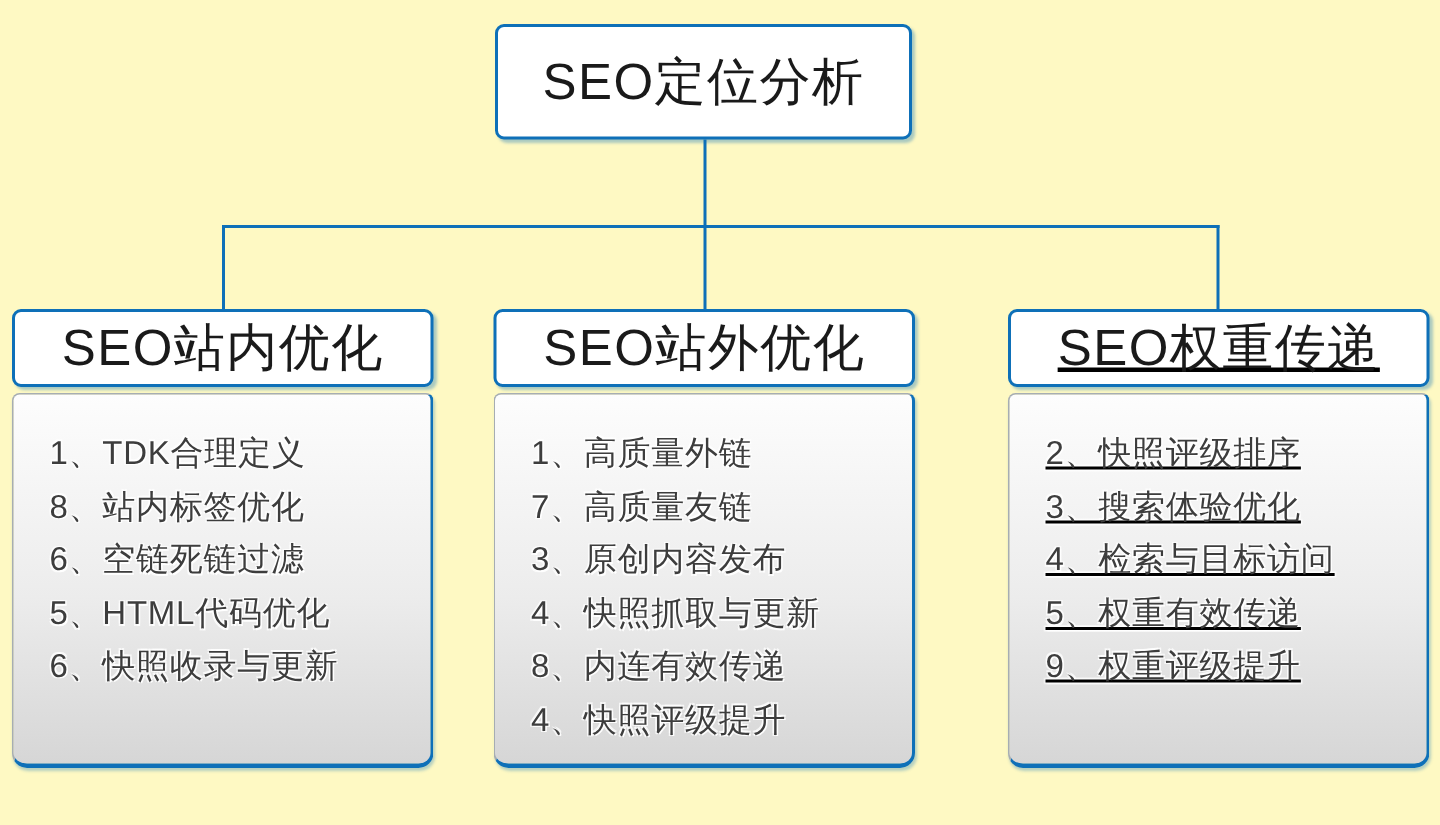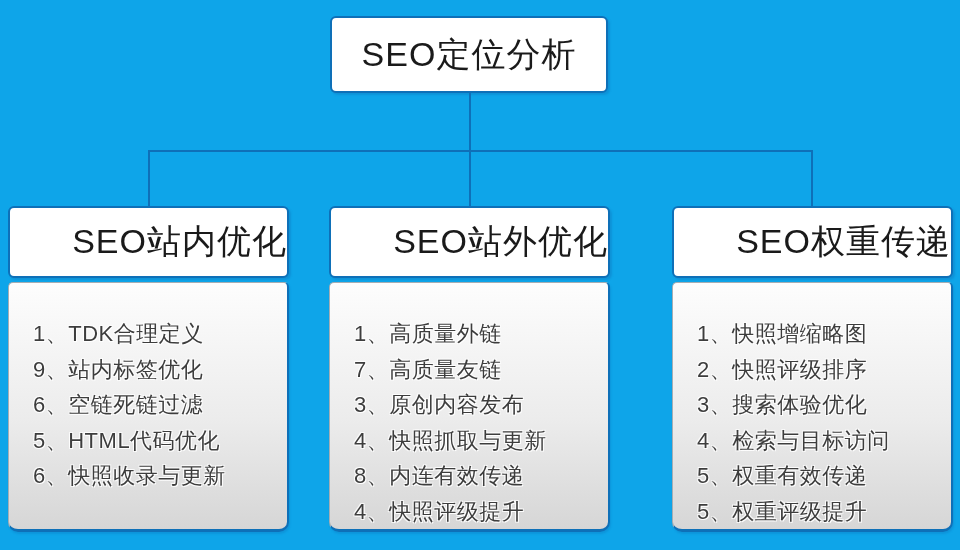--- a/index.html
+++ b/index.html
@@ -4,21 +4,21 @@
 <style>
   html, body {
     margin: 0;
     padding: 0;
     background: #ffffff;
   }
   .canvas {
     position: relative;
     width: 960px;
     height: 550px;
-    background: #0ea5e9;
+    background: #fef9c3;
     overflow: hidden;
     font-family: "Liberation Sans", "DejaVu Sans", sans-serif;
   }
   
   .conn {
     position: absolute;
     background: var(--accent, #0E70B8);
   }
   .conn.v { width: 2px; }
   .conn.h { height: 2px; }
@@ -48,40 +48,39 @@
     height: 77px;
   }
   
   .column {
     position: absolute;
     top: 206px;
     width: 281px;
   }
   .col-1 { left: 8px; }
   .col-2 { left: 329px; }
-  .col-3 { left: 672px; }
+  .col-3 { left: 672px; text-decoration: underline; }
   .column .header {
     position: relative;
     width: 100%;
-    height: 72px;
-    justify-content: flex-end;
+    height: 52px;
   }
   .panel {
     box-sizing: border-box;
     margin-top: 4px;
     width: 100%;
     height: 250px;
     background: linear-gradient(to bottom, #fdfdfd 0%, #ececec 55%, #d6d6d6 100%);
     border-top: 1px solid #a6adb3;
     border-left: 1px solid #a6adb3;
     border-right: 2px solid var(--accent, #0E70B8);
     border-bottom: 3px solid var(--accent, #0E70B8);
     border-radius: 5px 5px 10px 10px;
     box-shadow: 1px 2px 2px rgba(14, 112, 184, 0.3);
-    padding: 33px 10px 0 24px;
+    padding: 21px 10px 0 24px;
   }
   .item {
     height: 35.5px;
     line-height: 35.5px;
     font-size: 22px;
     color: #3d3d3d;
     white-space: nowrap;
     letter-spacing: 0.5px;
     text-shadow:
       1px 1px 0 rgba(255,255,255,0.95),
@@ -104,21 +103,21 @@
   <div class="conn v" style="left:148px; top:150px; height:57px;"></div>
   <div class="conn v" style="left:469px; top:150px; height:57px;"></div>
   <div class="conn v" style="left:811px; top:150px; height:57px;"></div>
 
   <div class="column col-1">
     <div class="node header">
       <span class="title">SEO站内优化</span>
     </div>
     <div class="panel">
       <div class="item">1、TDK合理定义</div>
-      <div class="item">9、站内标签优化</div>
+      <div class="item">8、站内标签优化</div>
       <div class="item">6、空链死链过滤</div>
       <div class="item">5、HTML代码优化</div>
       <div class="item">6、快照收录与更新</div>
     </div>
   </div>
 
   <div class="column col-2">
     <div class="node header">
       <span class="title">SEO站外优化</span>
     </div>
@@ -130,22 +129,21 @@
       <div class="item">8、内连有效传递</div>
       <div class="item">4、快照评级提升</div>
     </div>
   </div>
 
   <div class="column col-3">
     <div class="node header">
       <span class="title">SEO权重传递</span>
     </div>
     <div class="panel">
-      <div class="item">1、快照增缩略图</div>
       <div class="item">2、快照评级排序</div>
       <div class="item">3、搜索体验优化</div>
       <div class="item">4、检索与目标访问</div>
       <div class="item">5、权重有效传递</div>
-      <div class="item">5、权重评级提升</div>
+      <div class="item">9、权重评级提升</div>
     </div>
   </div>
 
 </div>
 
 </body></html>

